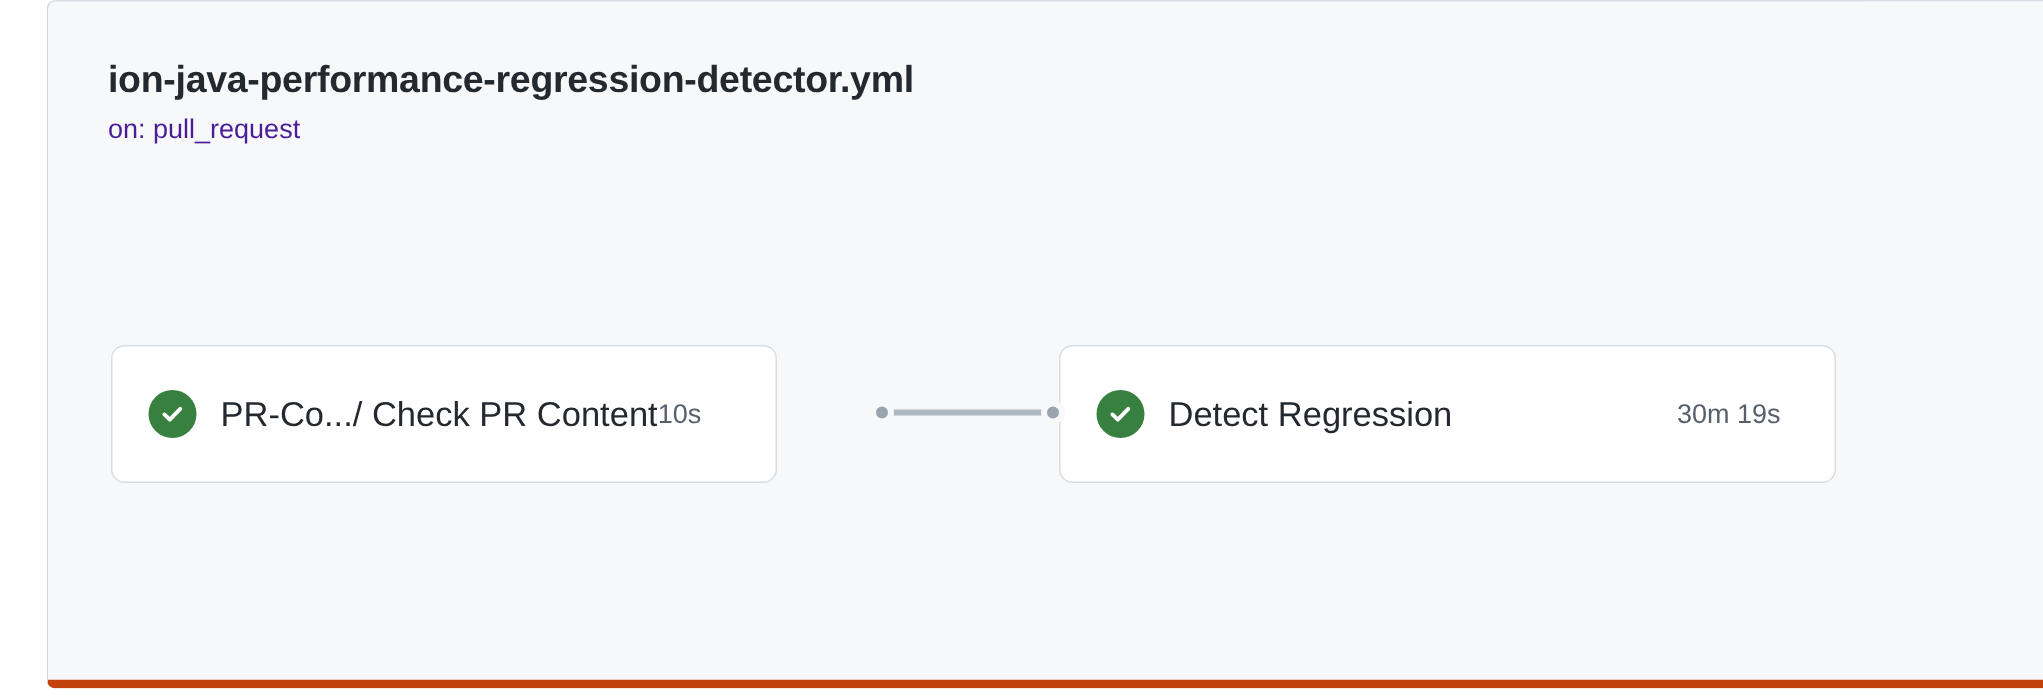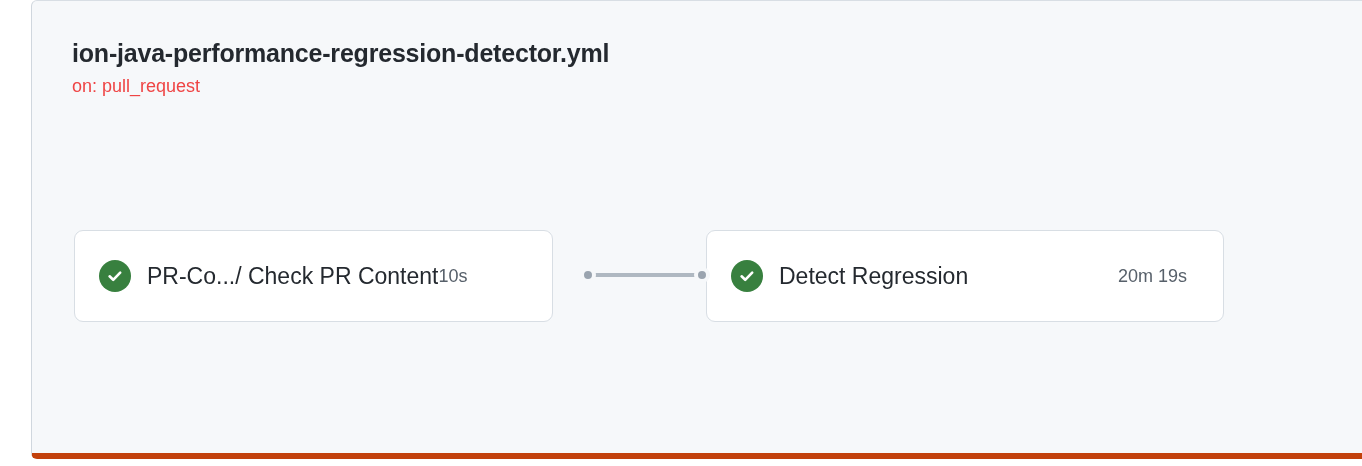--- a/index.html
+++ b/index.html
@@ -46,21 +46,21 @@
     font-weight: bold;
     line-height: 32px;
     color: #24292f;
     letter-spacing: -0.2px;
     white-space: nowrap;
   }
   .wf-subtitle {
     margin-top: 5px;
     font-size: 18px;
     line-height: 24px;
-    color: #ef4444;
+    color: #4c1d95;
     font-weight: normal;
     white-space: nowrap;
   }
 
   
   .graph {
     position: absolute;
     left: 0;
     top: 0;
     width: 1331px;
@@ -84,21 +84,21 @@
     background: #ffffff;
     border: 1px solid #d8dee4;
     border-radius: 9px;
     display: flex;
     align-items: center;
     height: 92px;
   }
   .node-1 {
     left: 42px;
     top: 229px;
-    width: 479px;
+    width: 444px;
     padding: 0 26px 0 24px;
   }
   .node-2 {
     left: 674px;
     top: 229px;
     width: 518px;
     padding: 0 36px 0 24px;
   }
 
   .status-icon {
@@ -174,21 +174,21 @@
         <span class="node-duration">10s</span>
       </div>
 
       <div class="node node-2">
         <span class="status-icon">
           <svg width="20" height="20" viewBox="0 0 20 20" aria-hidden="true">
             <path d="M4.6 10.3 L8.2 13.8 L15.2 6.6" fill="none" stroke="#ffffff" stroke-width="2.6" stroke-linecap="round" stroke-linejoin="round"></path>
           </svg>
         </span>
         <span class="node-label">Detect Regression</span>
-        <span class="node-duration">20m 19s</span>
+        <span class="node-duration">30m 19s</span>
       </div>
 
       <div class="handle handle-source"></div>
       <div class="handle handle-target"></div>
 
     </div>
   </div>
 </div>
 
 </body></html>

